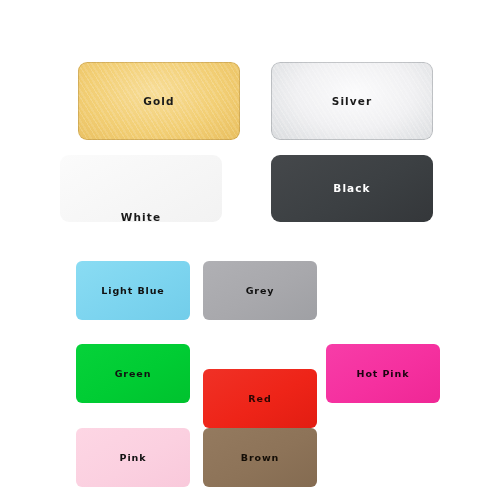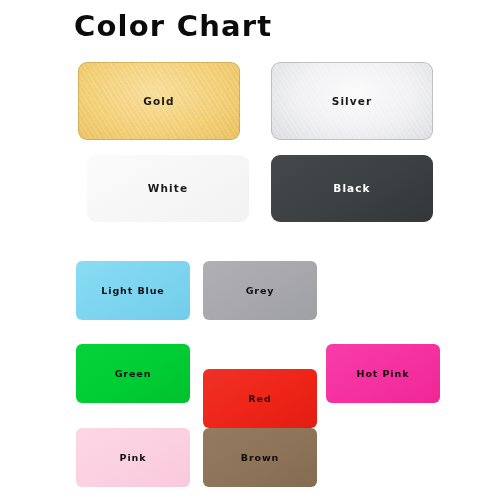--- a/index.html
+++ b/index.html
@@ -96,21 +96,21 @@
     box-shadow: inset 0 0 0 1px rgba(120,126,131,0.38);
   }
 
   
   .tile-white, .tile-black {
     width: 162px;
     height: 67px;
     top: 155px;
     border-radius: 9px;
   }
-  .tile-white { left: 87px; }
+  .tile-white { left: 60px; align-items: flex-end; }
   .tile-black { left: 271px; }
 
   .tile-white {
     background: linear-gradient(150deg, #fbfbfb 0%, #f6f6f6 55%, #f2f2f2 100%);
   }
   .tile-black {
     background: linear-gradient(150deg, #45484b 0%, #3c4043 55%, #34373a 100%);
   }
 
   
@@ -134,21 +134,20 @@
   .tile-hotpink   { background: linear-gradient(150deg, #f73da8 0%, #f5309f 55%, #ef2795 100%); }
   .tile-pink      { background: linear-gradient(150deg, #fdd6e4 0%, #fbd0e0 55%, #f9c9db 100%); }
   .tile-brown     { background: linear-gradient(150deg, #947a5f 0%, #8d7358 55%, #846b51 100%); }
   .tile-darkblue  { background: linear-gradient(150deg, #16419a 0%, #103a8f 55%, #0c3383 100%); }
 </style>
 </head>
 <body>
 
 <div id="chart-root">
 
-  <div id="page-title">Color Chart</div>
 
   <div class="swatch big tile-gold">
     <span class="swatch-label" style="color:#1a1a1a;">Gold</span>
   </div>
 
   <div class="swatch big tile-silver">
     <span class="swatch-label" style="color:#1a1a1a;">Silver</span>
   </div>
 
   <div class="swatch big tile-white">

